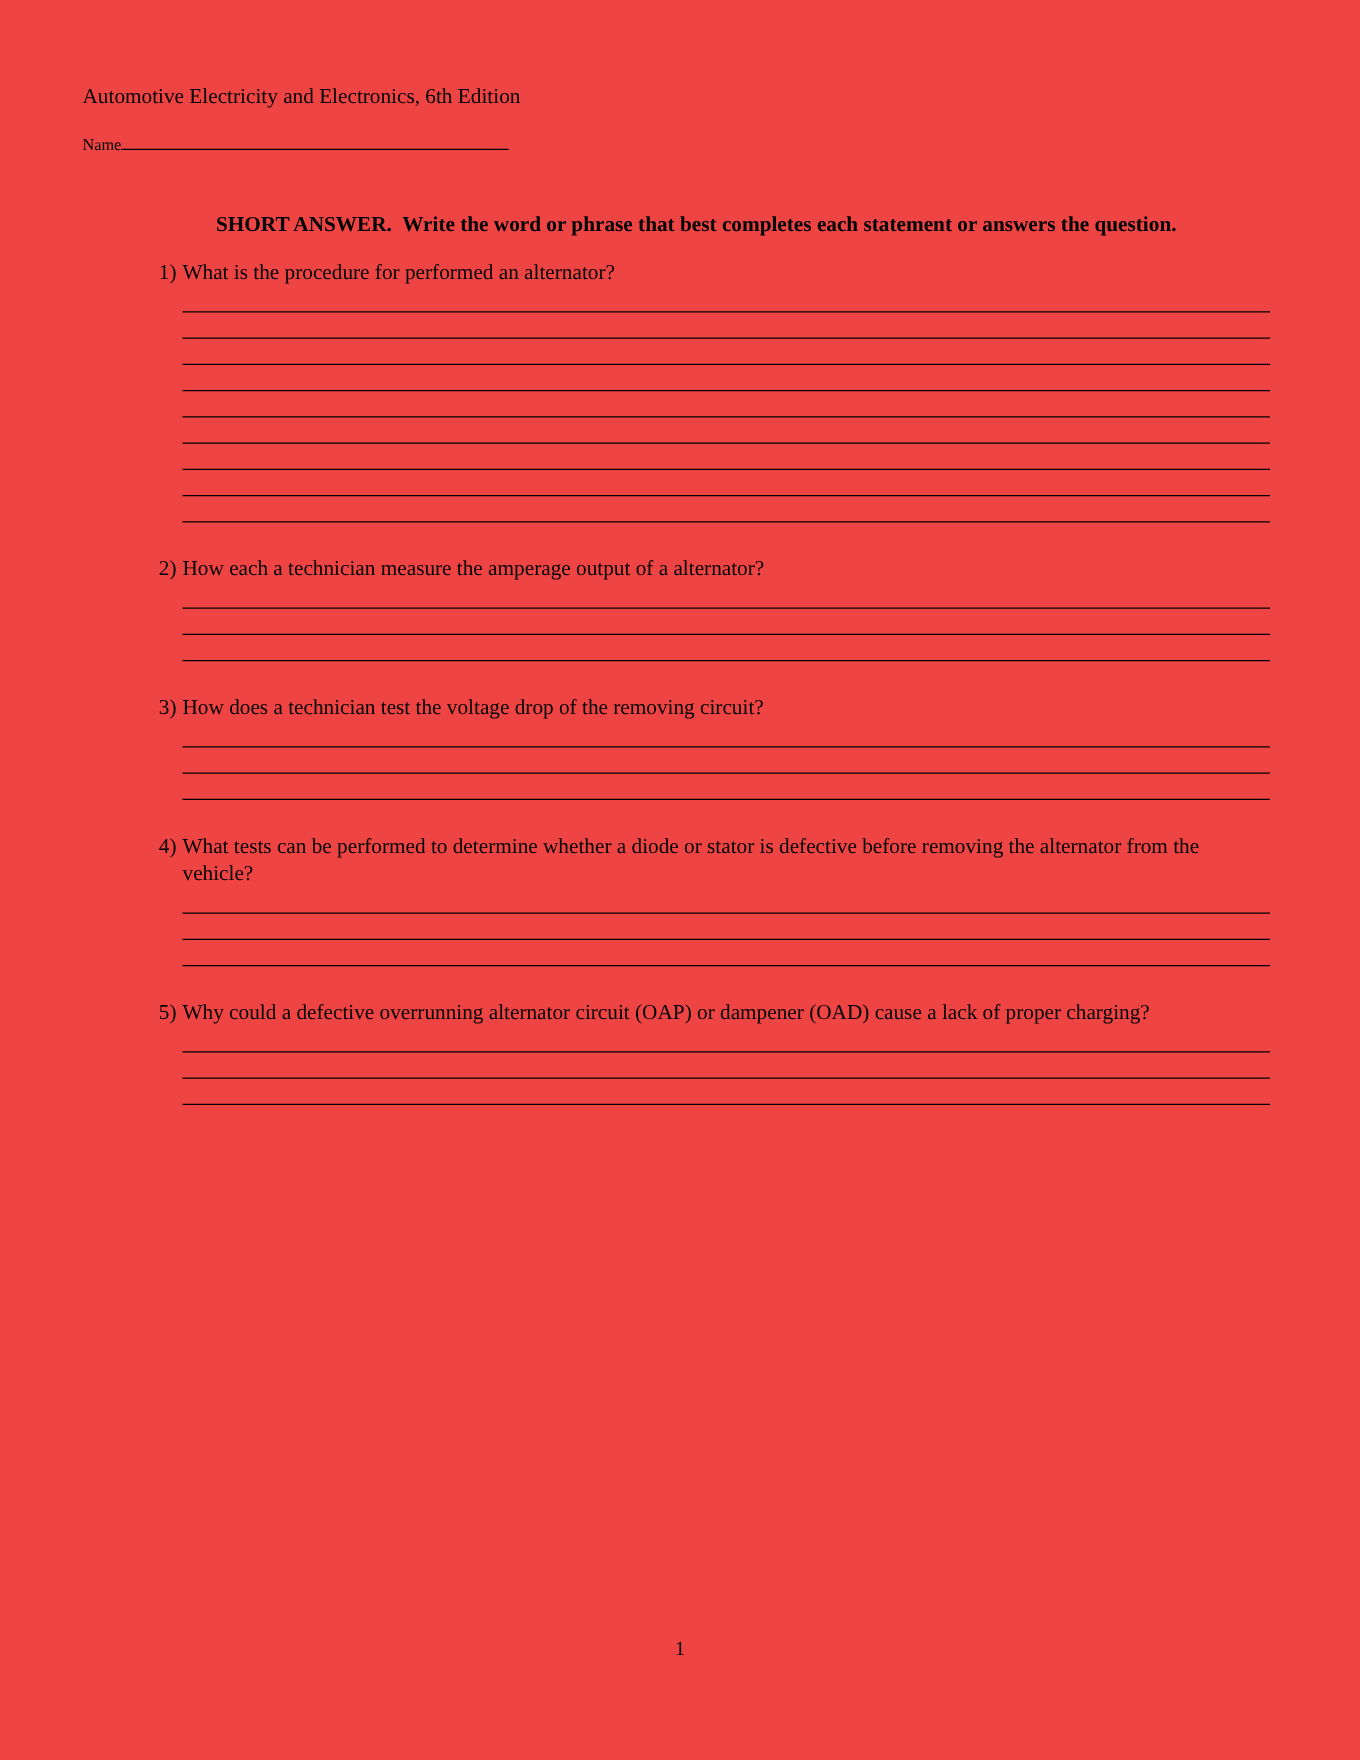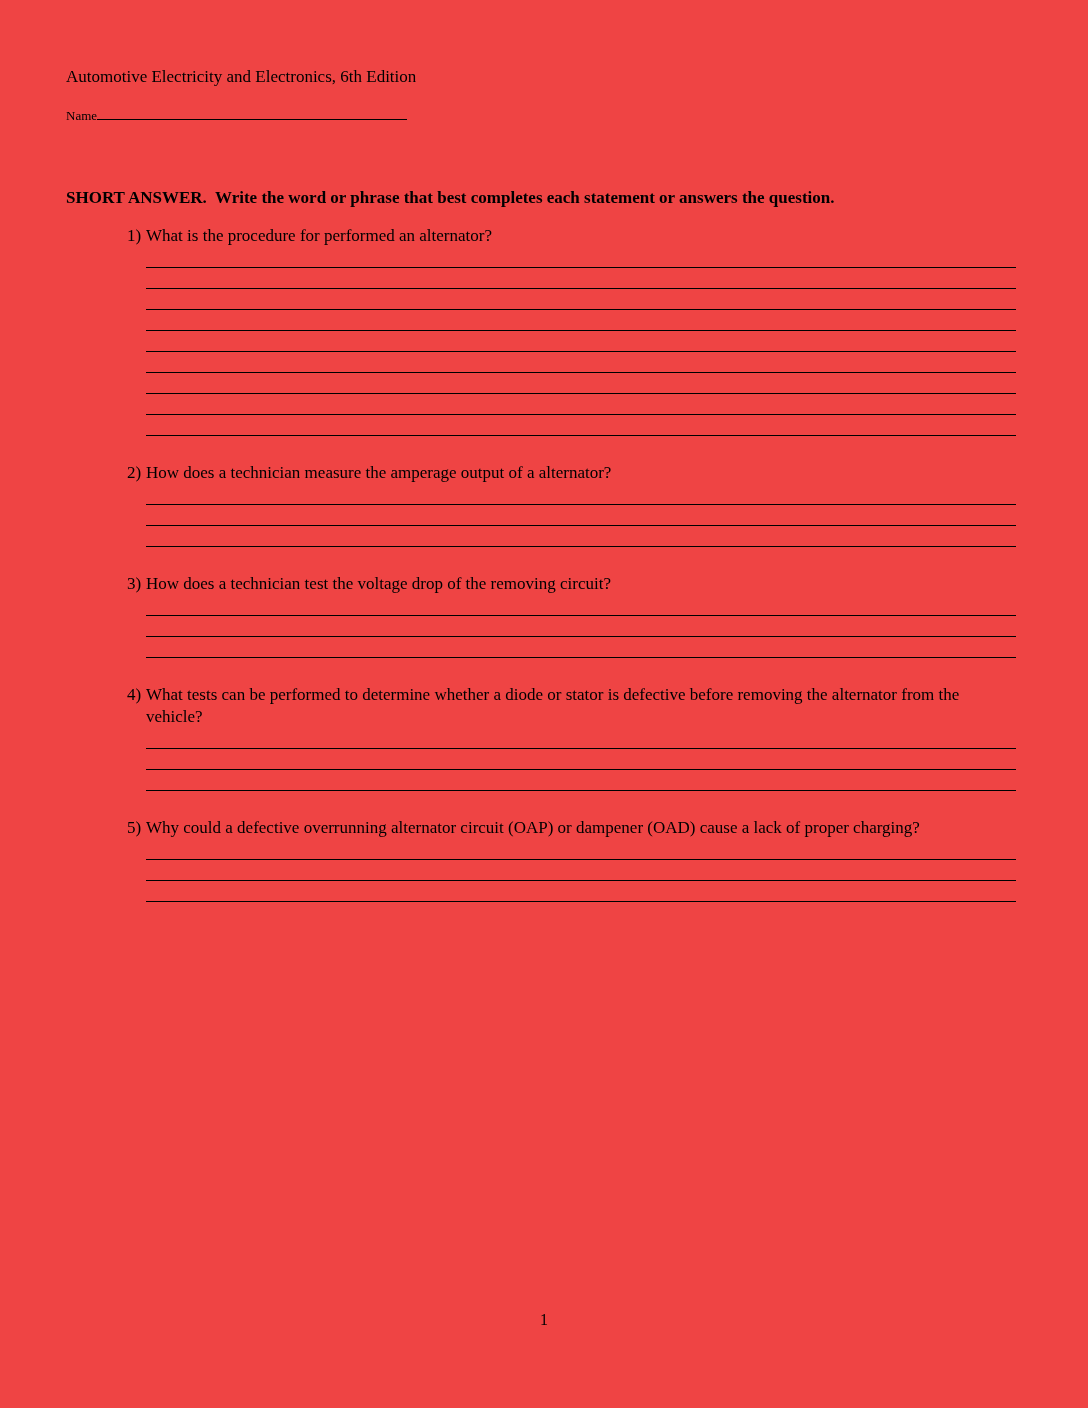--- a/index.html
+++ b/index.html
@@ -16,25 +16,26 @@
   }
   .doc-header .hline { font-size: 17px; line-height: 21px; }
   .name-row { margin-top: 17px; font-size: 13px; line-height: 22px; white-space: nowrap; }
   .name-underline {
     display: inline-block;
     width: 310px;
     height: 15px;
     border-bottom: 1px solid #000;
   }
   .section-heading {
-    margin-top: 60px;
+    margin-top: 42px;
     font-size: 17px;
     line-height: 21px;
     font-weight: bold;
     white-space: pre-wrap;
+    text-align: center;
   }
   .questions { margin-left: 61px; margin-top: 17px; }
   .question { width: 889px; margin-bottom: 26px; }
   .q-row { display: flex; font-size: 17px; line-height: 22px; }
   .q-num { flex: none; width: 19px; }
   .q-text { flex: 1 1 auto; }
   .answer-lines { margin-left: 19px; }
   .answer-line { height: 20px; border-bottom: 1.5px solid #000; }
   .footer {
     position: absolute;
@@ -74,21 +75,21 @@
           <div class="answer-line"></div>
           <div class="answer-line"></div>
           <div class="answer-line"></div>
           <div class="answer-line"></div>
           <div class="answer-line"></div>
         </div>
       </div>
       <div class="question">
         <div class="q-row">
           <span class="q-num">2)</span>
-          <span class="q-text">How does a technician measure the amperage output of a alternator?</span>
+          <span class="q-text">How each a technician measure the amperage output of a alternator?</span>
         </div>
         <div class="answer-lines">
           <div class="answer-line"></div>
           <div class="answer-line"></div>
           <div class="answer-line"></div>
         </div>
       </div>
       <div class="question">
         <div class="q-row">
           <span class="q-num">3)</span>

